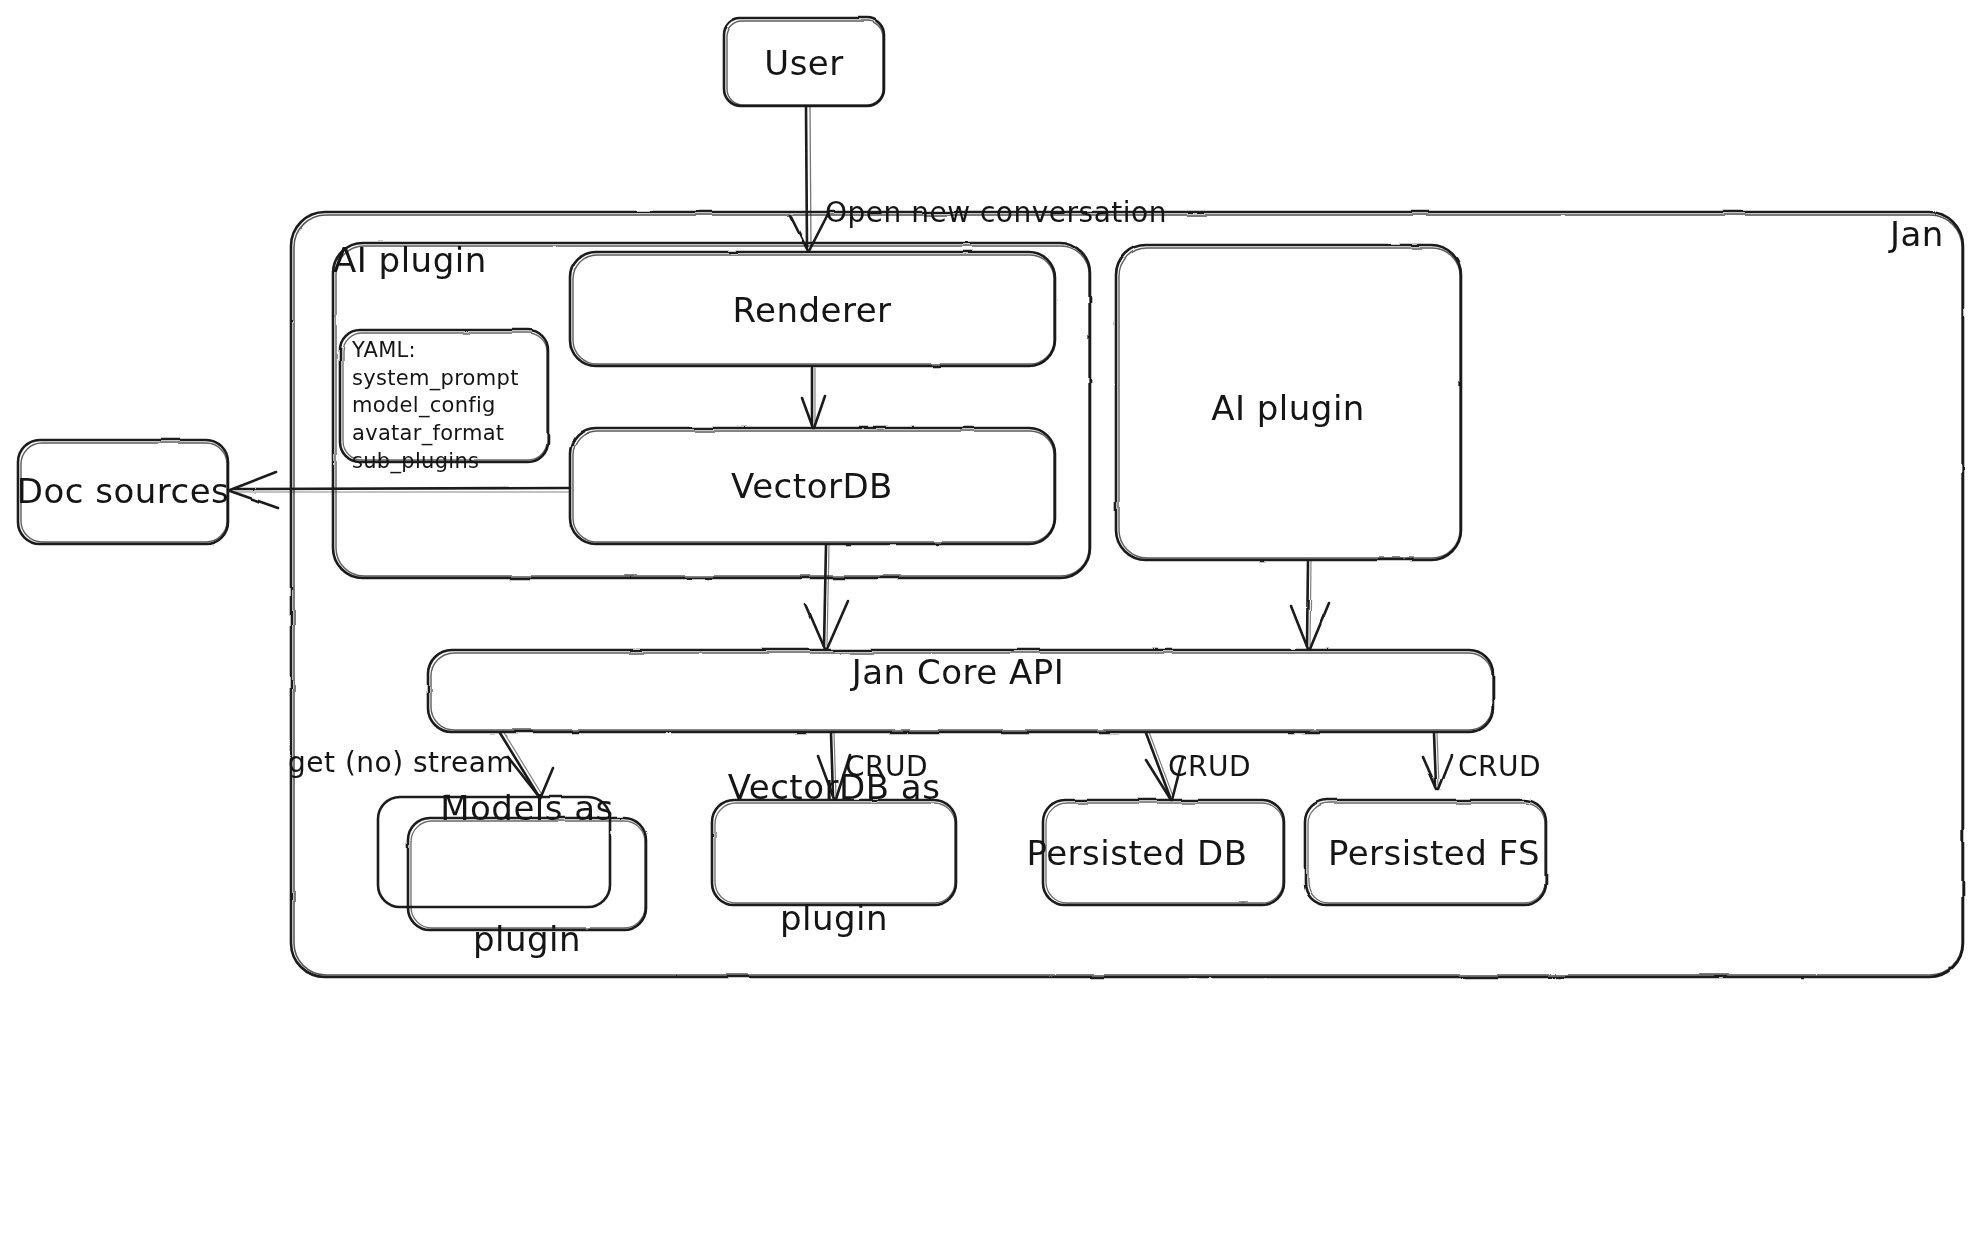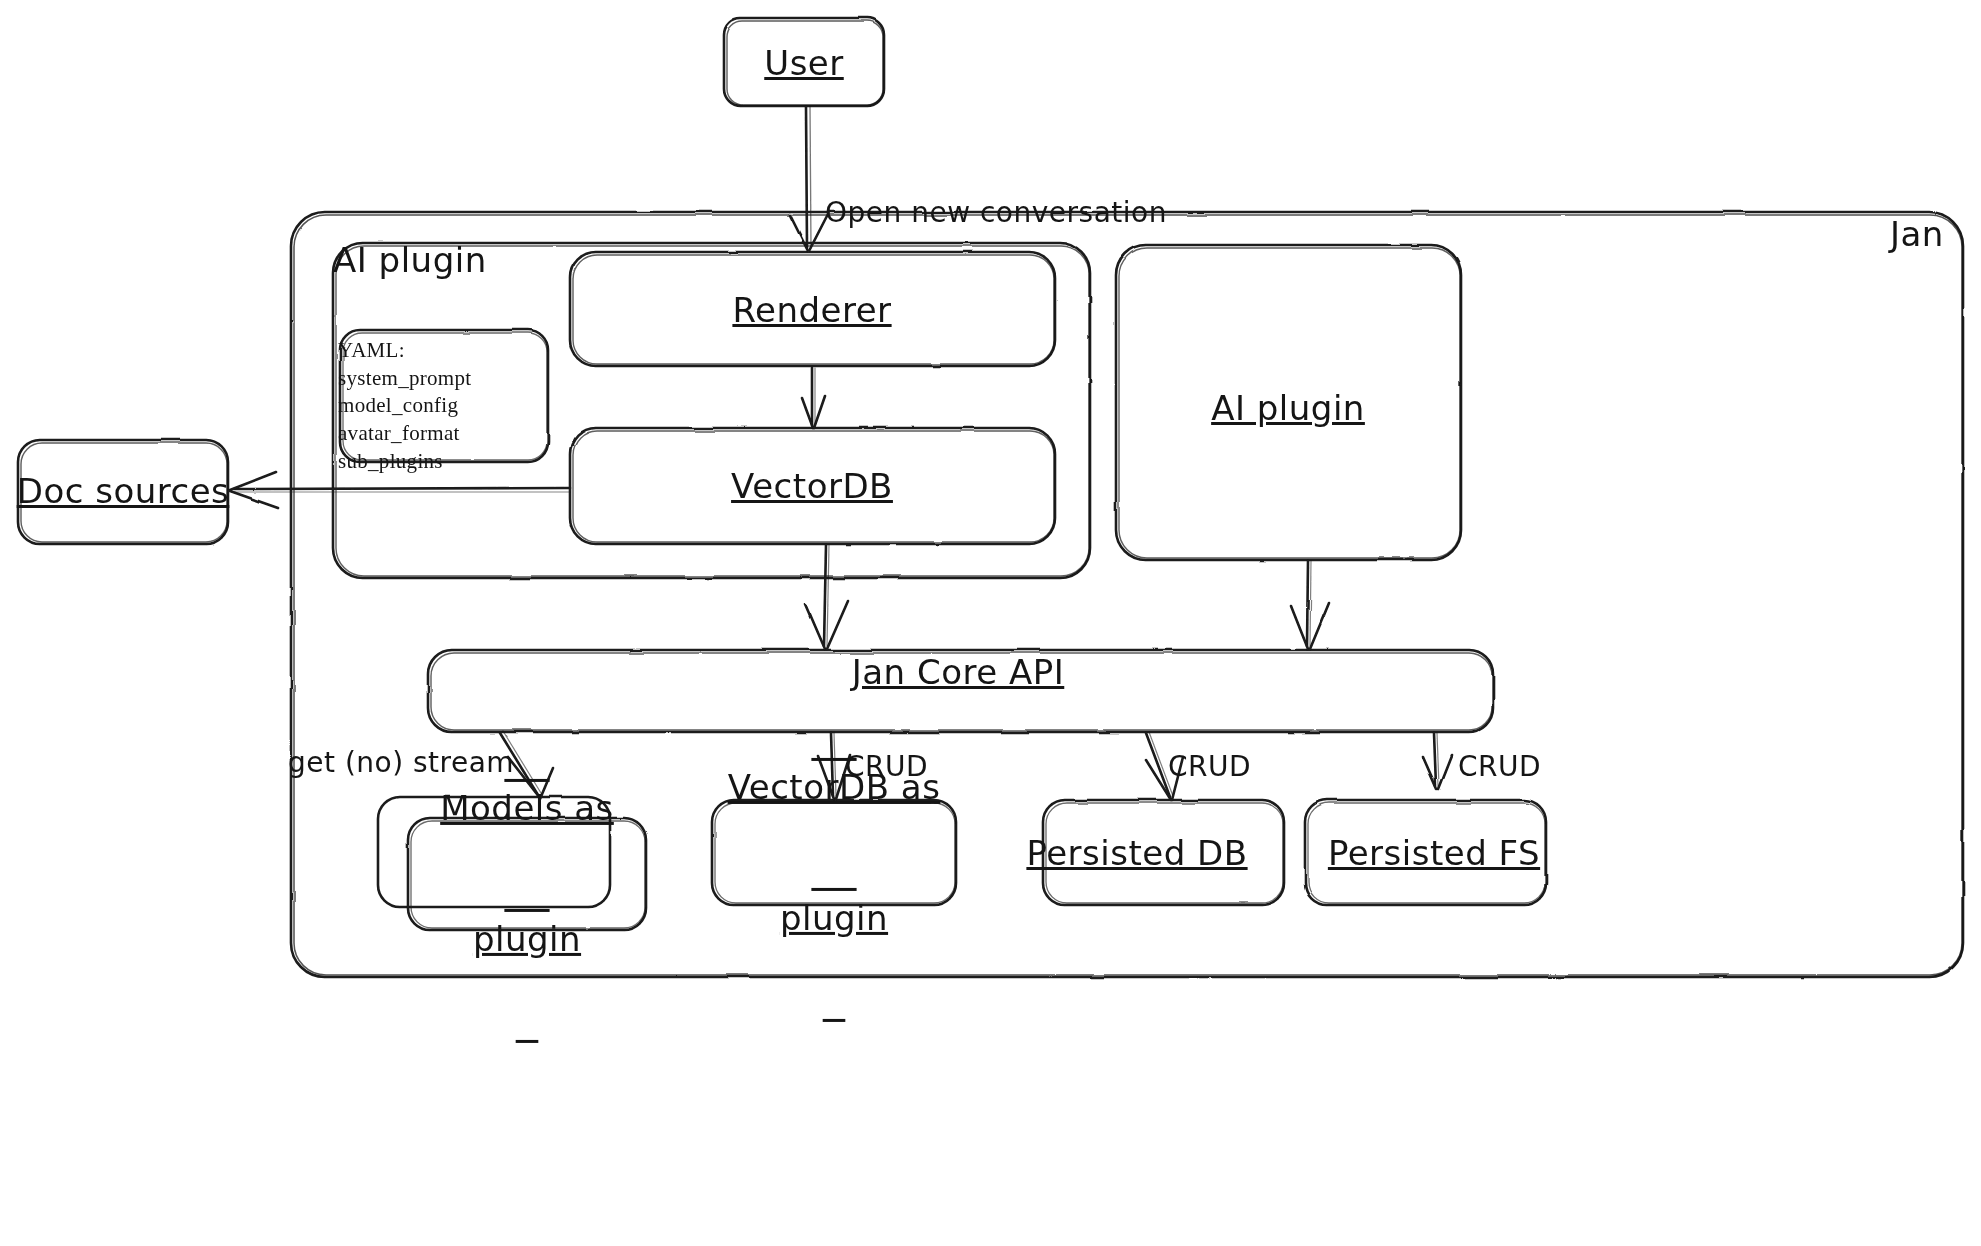--- a/index.html
+++ b/index.html
@@ -31,21 +31,20 @@
     position: absolute;
     color: #151515;
     font-family: "DejaVu Sans", sans-serif;
     white-space: pre;
     letter-spacing: 0.5px;
   }
   .node-label {
     font-size: 34px;
     text-align: center;
     transform: translate(-50%, -50%);
-    text-decoration: underline;
   }
   .node-label.two-line {
     line-height: 1.28;
   }
   .edge-label {
     font-size: 28px;
     line-height: 1.3;
   }
   .group-label {
     font-size: 34px;
@@ -244,21 +243,21 @@
   </div>
 
   <div class="edge-label" style="left:288px; top:745px;">get (no) stream</div>
 
   <div class="edge-label" style="left:845px; top:749px;">CRUD</div>
 
   <div class="edge-label" style="left:1168px; top:749px;">CRUD</div>
 
   <div class="edge-label" style="left:1458px; top:749px;">CRUD</div>
 
-  <div class="yaml-box-text" style="left:338px; top:337px;font-family:Liberation Serif, serif;">
+  <div class="yaml-box-text" style="left:352px; top:337px;">
     <div>YAML:</div>
     <div>system_prompt</div>
     <div>model_config</div>
     <div>avatar_format</div>
     <div>sub_plugins</div>
   </div>
 
 </div>
 
 </body></html>

